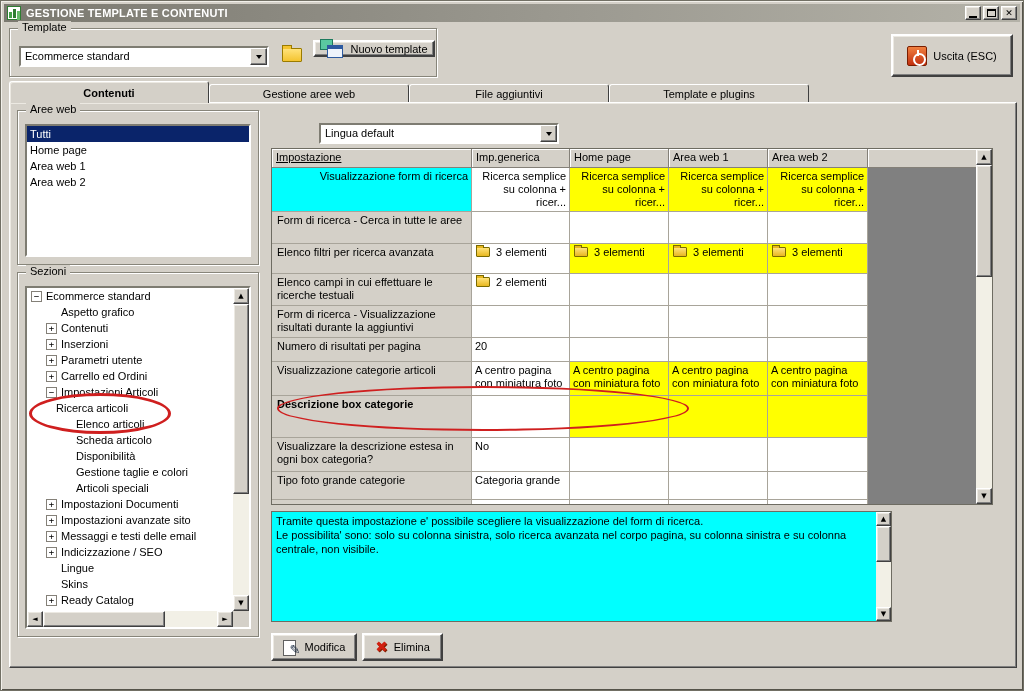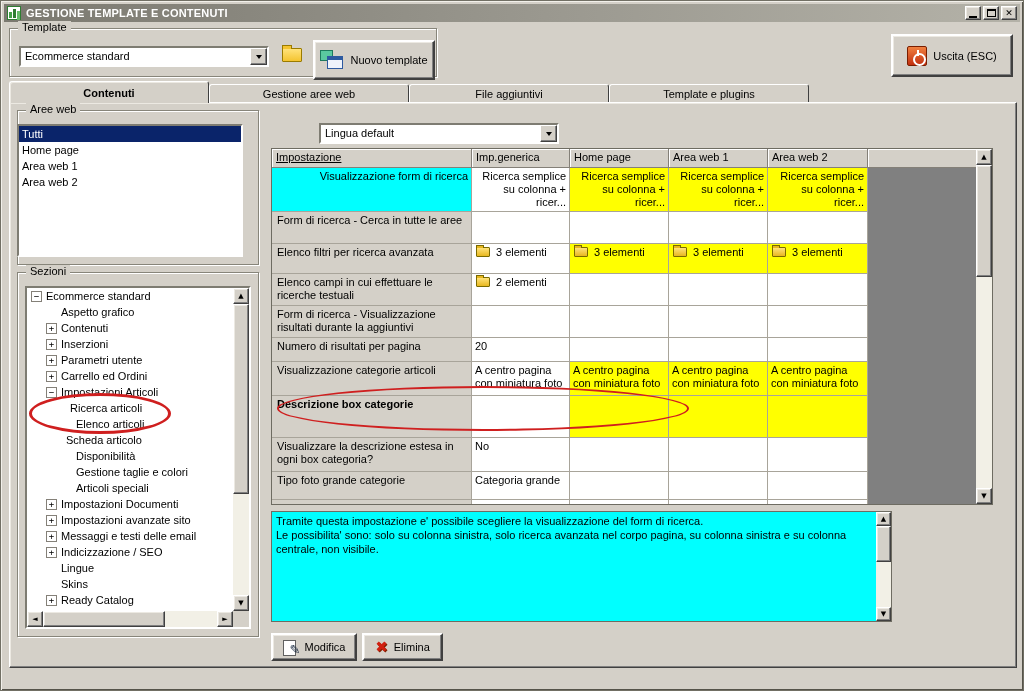--- a/index.html
+++ b/index.html
@@ -64,21 +64,21 @@
 
   
   .tab { position:absolute; height:18px; top:83px; background:#d4d0c8; border:1px solid; border-color:#fff #404040 #d4d0c8 #fff;
     border-bottom:none; border-radius:3px 3px 0 0; display:flex; align-items:center; justify-content:center; font-size:11px; z-index:2; }
   .tab.active { top:80px; height:22px; z-index:4; font-weight:bold;
     box-shadow: inset 1px 1px 0 #ece9e2; }
   .tab-panel { position:absolute; left:8px; top:101px; width:1008px; height:566px; background:#d4d0c8;
     border:1px solid; border-color:#fff #404040 #404040 #fff; box-shadow: inset -1px -1px 0 #808080, inset 1px 1px 0 #ece9e2; z-index:1; }
 
   
-  .listbox { position:absolute; left:16px; top:123px; width:226px; height:133px; overflow:hidden; z-index:5; }
+  .listbox { position:absolute; left:24px; top:123px; width:226px; height:133px; overflow:hidden; z-index:5; }
   .list-item { height:16px; line-height:16px; font-size:11px; padding-left:3px; color:#000; white-space:nowrap; }
   .list-item.selected { background:#0a246a; color:#fff; }
 
   .treebox { position:absolute; left:24px; top:285px; width:226px; height:343px; z-index:5; }
   .tree-rows { position:absolute; left:0; top:0; width:206px; height:323px; overflow:hidden; background:#fff; }
   .tree-row { height:16px; display:flex; align-items:center; font-size:11px; white-space:nowrap; color:#000; }
   .expander { width:11px; height:11px; border:1px solid #848078; background:#fff; font-size:9px; line-height:8px;
     text-align:center; margin-right:4px; flex:none; font-family:"DejaVu Sans Mono",monospace; color:#000; }
   .expander-space { width:15px; flex:none; }
 
@@ -152,21 +152,21 @@
   </div>
   <div class="combobox sunken" style="left:18px; top:45px; width:250px; height:21px;">
     <span class="combo-text">Ecommerce standard</span>
     <span class="combo-arrow-btn">
         <span class="arrow-down"></span>
       </span>
   </div>
   <button class="open-folder-btn">
     <span class="folder-big"></span>
   </button>
-  <button class="btn3d" style="left:312px; top:39px; width:122px; height:40px;">
+  <button class="btn3d" style="left:312px; top:39px; width:122px; height:17px;">
     <span class="newtpl-icon">
         <span class="back"></span>
         <span class="front"></span>
       </span>
     <span>Nuovo template</span>
   </button>
 
   <button class="btn3d" style="left:890px; top:33px; width:122px; height:43px;">
     <span class="exit-icon"></span>
     <span>Uscita (ESC)</span>
@@ -215,29 +215,29 @@
           <span>Parametri utente</span>
         </div>
         <div class="tree-row" style="padding-left: 19px;">
           <span class="expander">+</span>
           <span>Carrello ed Ordini</span>
         </div>
         <div class="tree-row" style="padding-left: 19px;">
           <span class="expander">−</span>
           <span>Impostazioni Articoli</span>
         </div>
-        <div class="tree-row" style="padding-left: 28px;">
+        <div class="tree-row" style="padding-left: 14px;">
           <span class="expander-space"></span>
           <span>Ricerca articoli</span>
         </div>
         <div class="tree-row" style="padding-left: 34px;">
           <span class="expander-space"></span>
           <span>Elenco articoli</span>
         </div>
-        <div class="tree-row" style="padding-left: 24px; align-items: center;">
+        <div class="tree-row" style="padding-left: 34px; align-items: center;">
           <span class="expander-space"></span>
           <span>Scheda articolo</span>
         </div>
         <div class="tree-row" style="padding-left: 34px;">
           <span class="expander-space"></span>
           <span>Disponibilità</span>
         </div>
         <div class="tree-row" style="padding-left: 34px;">
           <span class="expander-space"></span>
           <span>Gestione taglie e colori</span>

